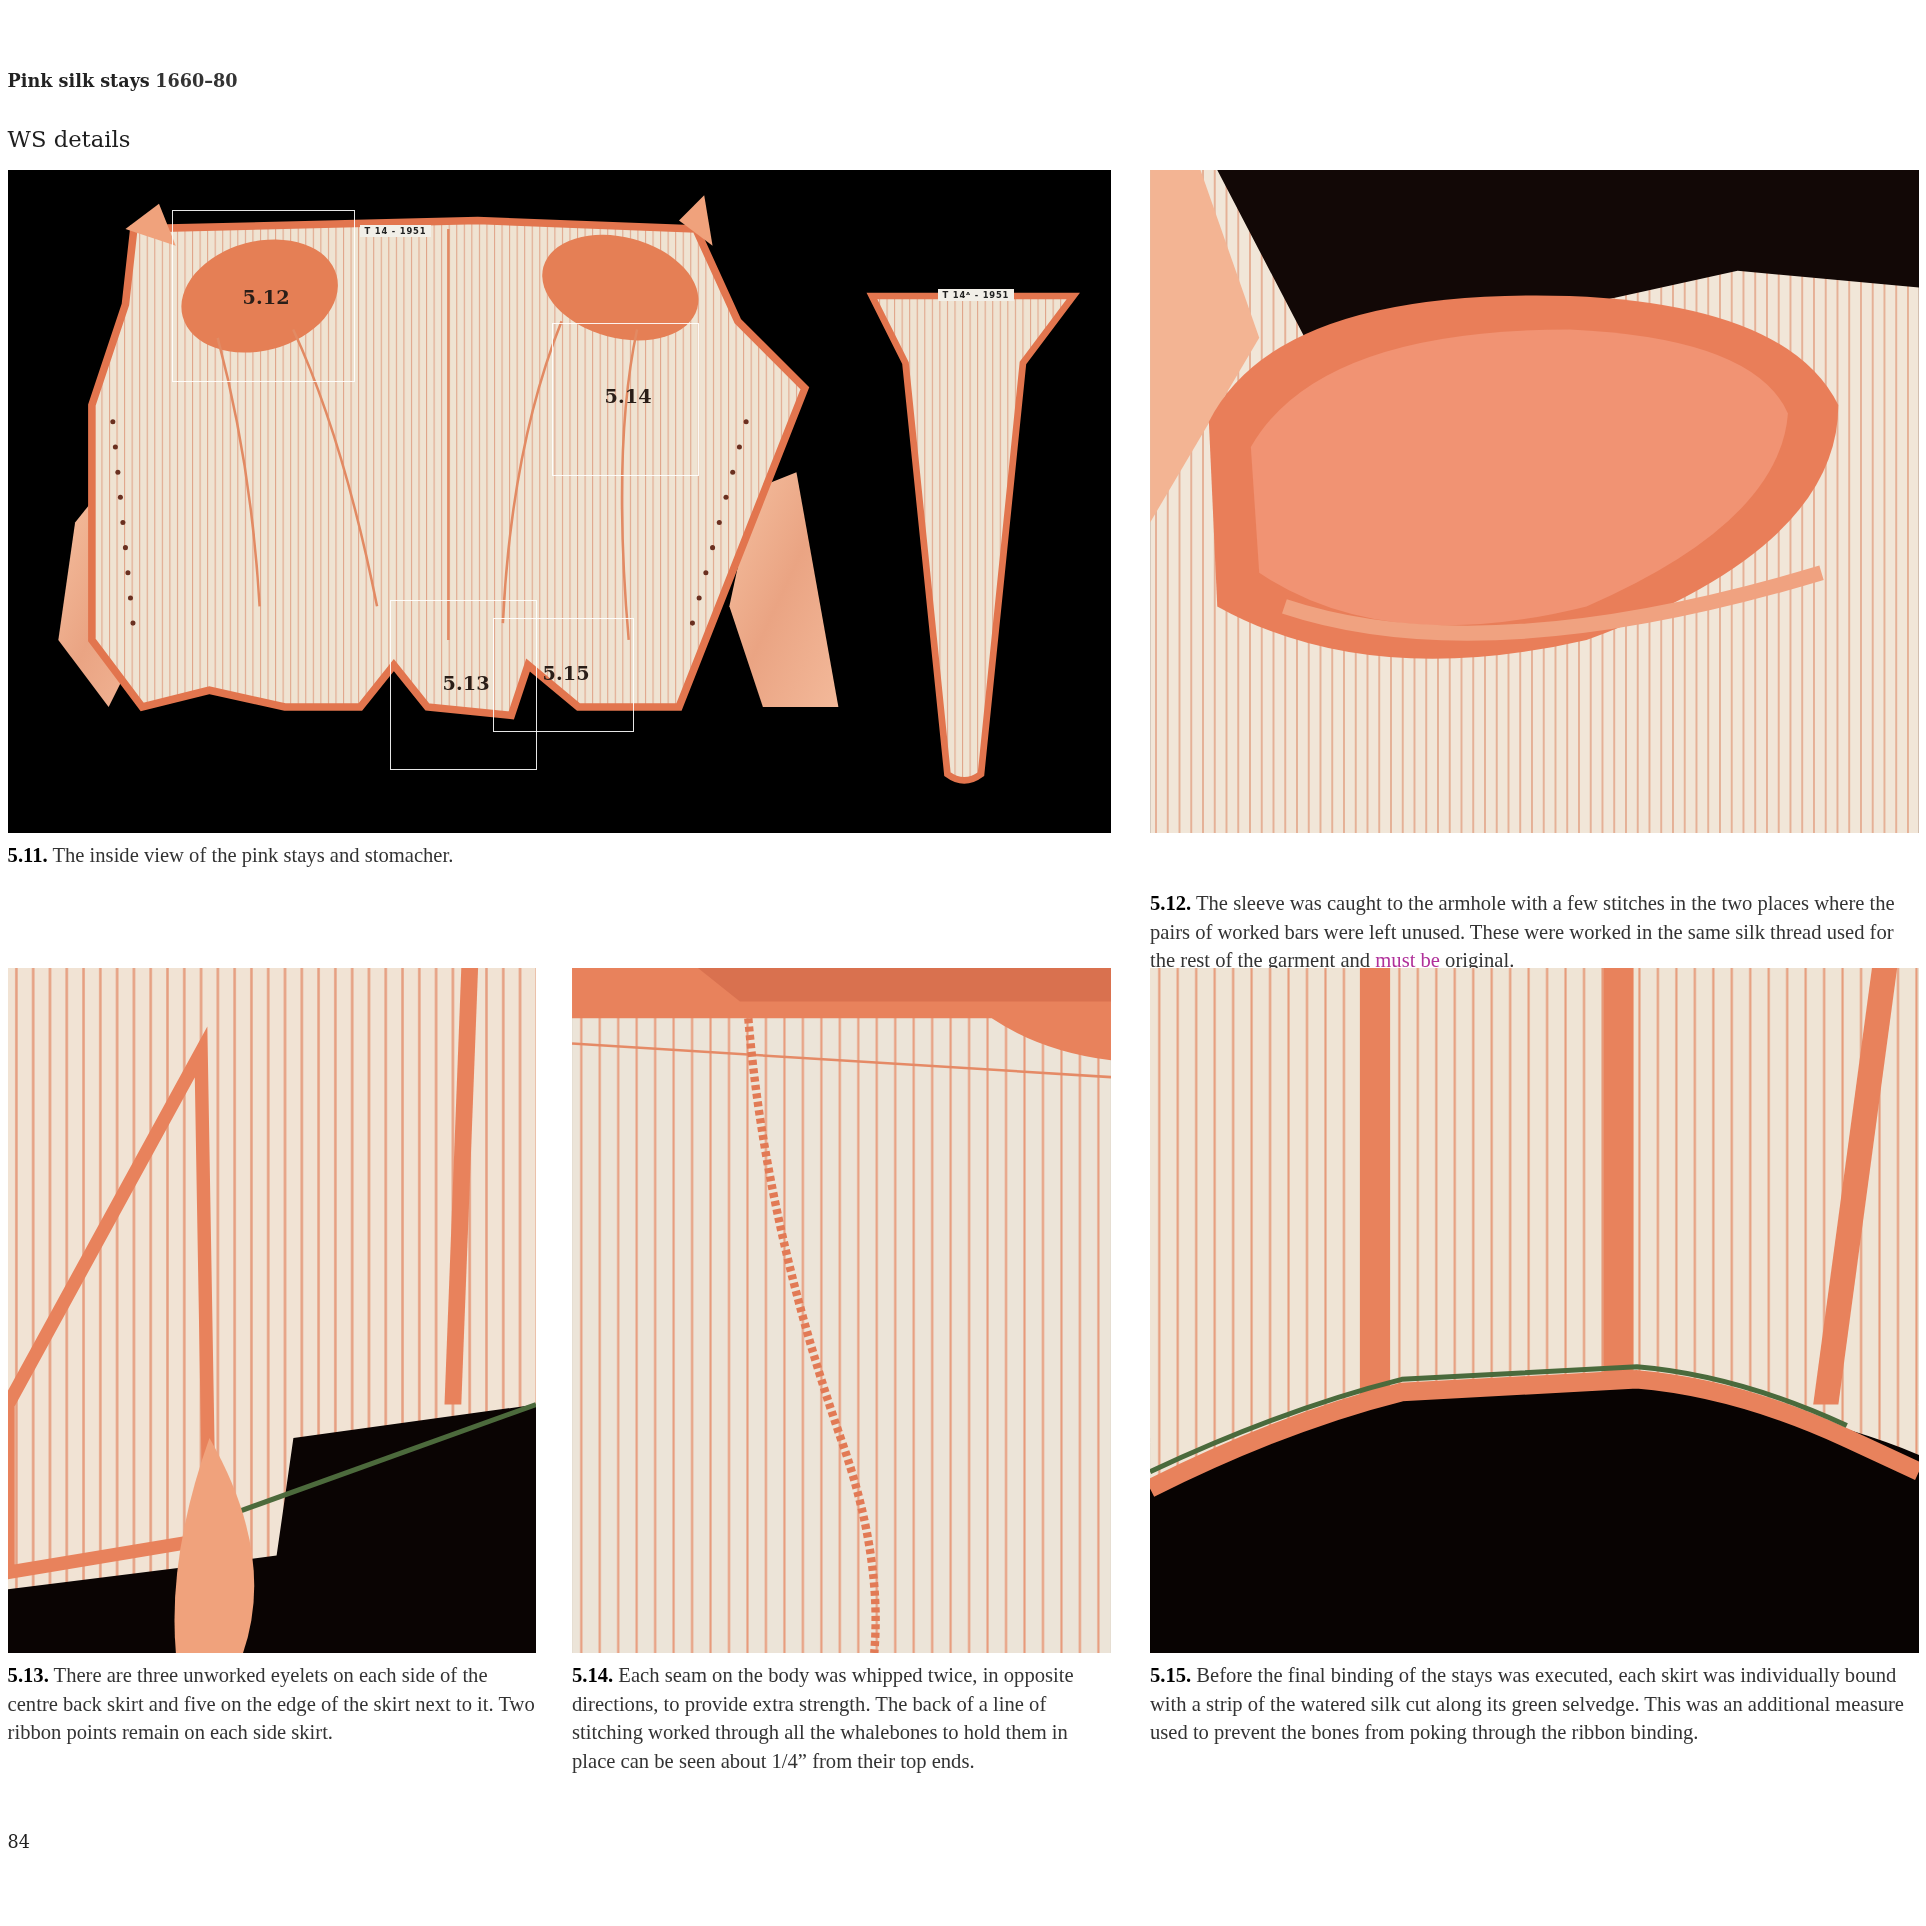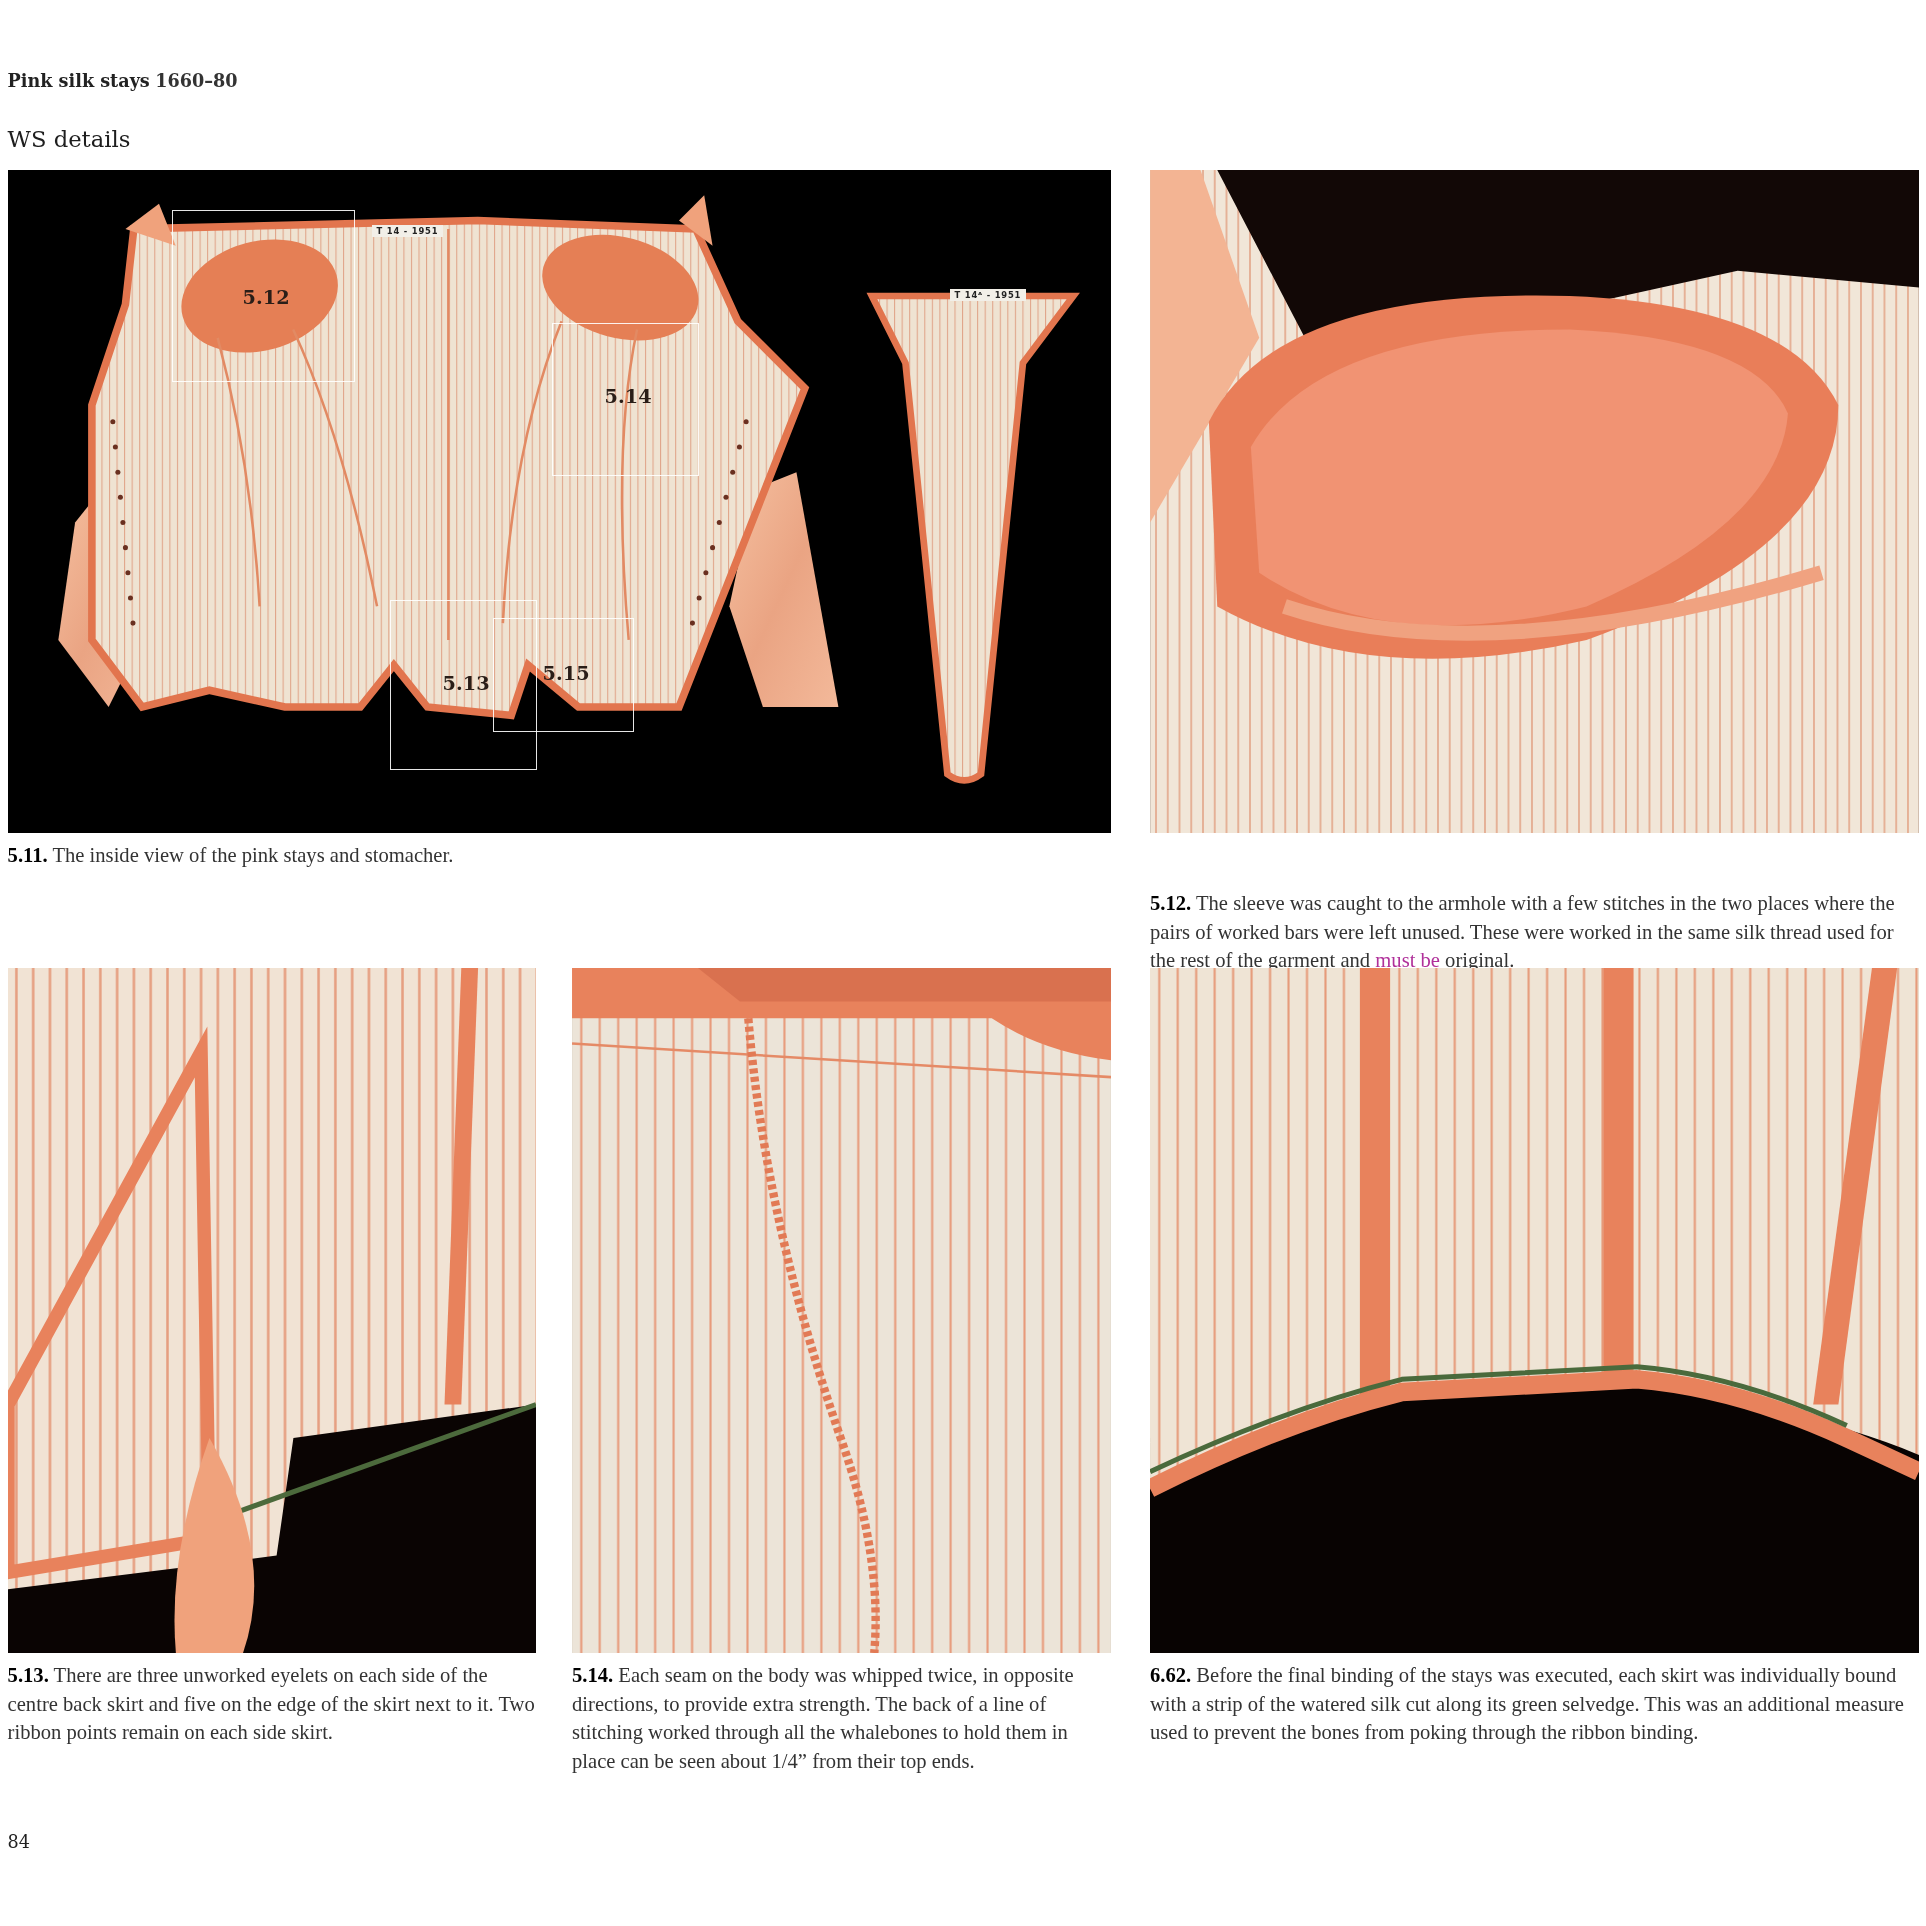--- a/index.html
+++ b/index.html
@@ -17,21 +17,21 @@
              font-size:20.6px; line-height:28.5px; color:#333; }
   .caption .fig-num { font-weight:bold; color:#000000; }
   .caption .hl { color:#b0309a; }
 
   .folio { position:absolute; left:7.6px; top:1832px; font-size:17.6px; color:#222; }
 
   
   .detail-box { position:absolute; border:1.7px solid rgba(255,255,255,0.9); box-sizing:border-box; }
   .detail-label { position:absolute; font-weight:bold; font-size:19.3px; color:#2a1e18; }
   .tag { position:absolute; background:#f2efe8; color:#222; font-family:"DejaVu Sans",sans-serif;
-         font-size:8.4px; font-weight:bold; padding:0.8px 5px; letter-spacing:0.8px;margin-left:12px; }
+         font-size:8.4px; font-weight:bold; padding:0.8px 5px; letter-spacing:0.8px; }
 </style>
 </head>
 <body>
 
 <div class="running-head">
   <span class="rh-title">Pink silk stays</span>
   <span class="rh-date">1660–80</span>
 </div>
 
 <div class="section-title">WS details</div>
@@ -180,17 +180,17 @@
     <rect width="916" height="816" fill="#080302"></rect>
     <path d="M0 0 L916 0 L916 580 Q820 540 700 520 Q600 480 500 490 Q300 500 160 560 L0 620 Z" fill="url(#ribs5)"></path>
     <rect x="250" y="0" width="36" height="510" fill="#e8825c"></rect>
     <rect x="540" y="0" width="36" height="490" fill="#e8825c"></rect>
     <path d="M860 0 L890 0 L820 520 L790 520 Z" fill="#e8825c"></path>
     <path d="M0 620 Q160 540 300 505 L580 490 Q700 500 830 560 L916 600" stroke="#e8825c" stroke-width="22" fill="none"></path>
     <path d="M0 600 Q160 525 300 490 L580 475 Q700 485 830 545" stroke="#4a6a3c" stroke-width="6" fill="none"></path>
   </svg>
 </div>
 <div class="caption" style="left:1150px; top:1661px; width:772px;">
-  <span class="fig-num">6.62.</span><span> Before the final binding of the stays was executed, each skirt was individually bound with a strip of the watered silk cut along its green selvedge. This was an additional measure used to prevent the bones from poking through the ribbon binding.</span>
+  <span class="fig-num">5.15.</span><span> Before the final binding of the stays was executed, each skirt was individually bound with a strip of the watered silk cut along its green selvedge. This was an additional measure used to prevent the bones from poking through the ribbon binding.</span>
 </div>
 
 <div class="folio">84</div>
 
 
 </body></html>

